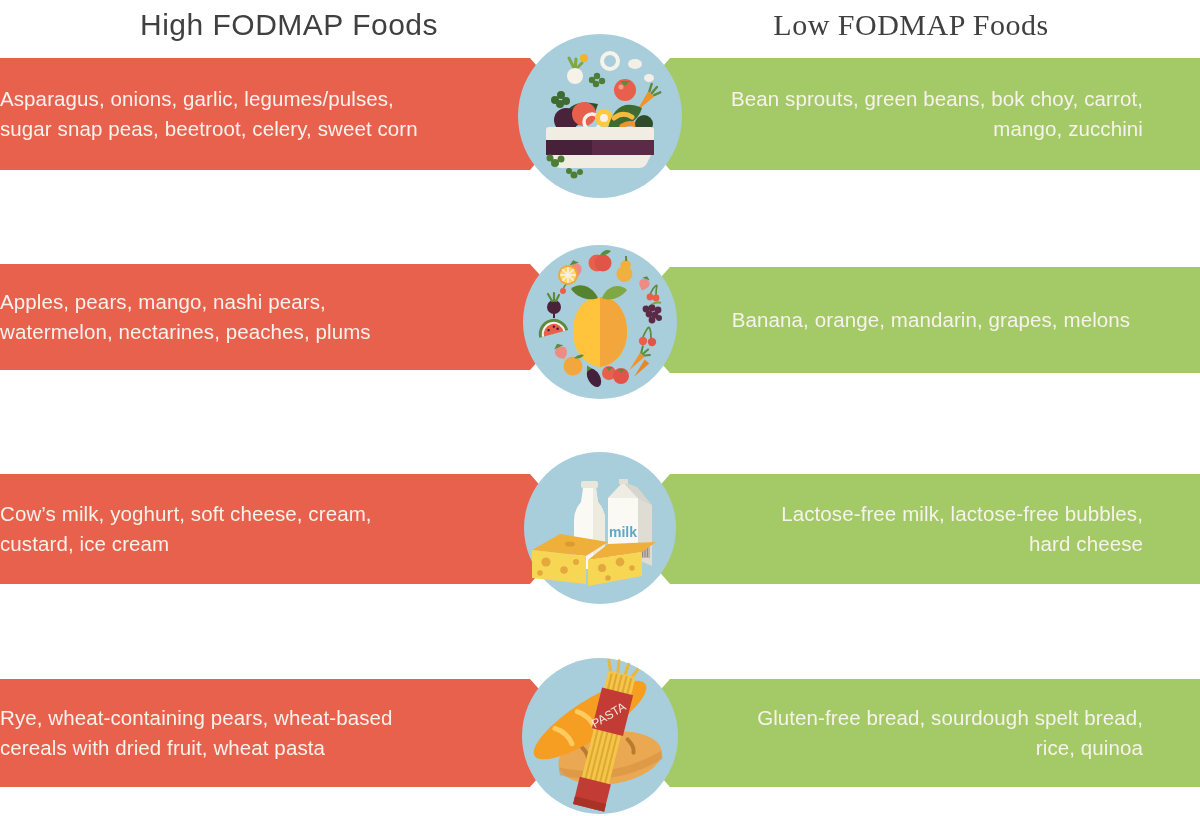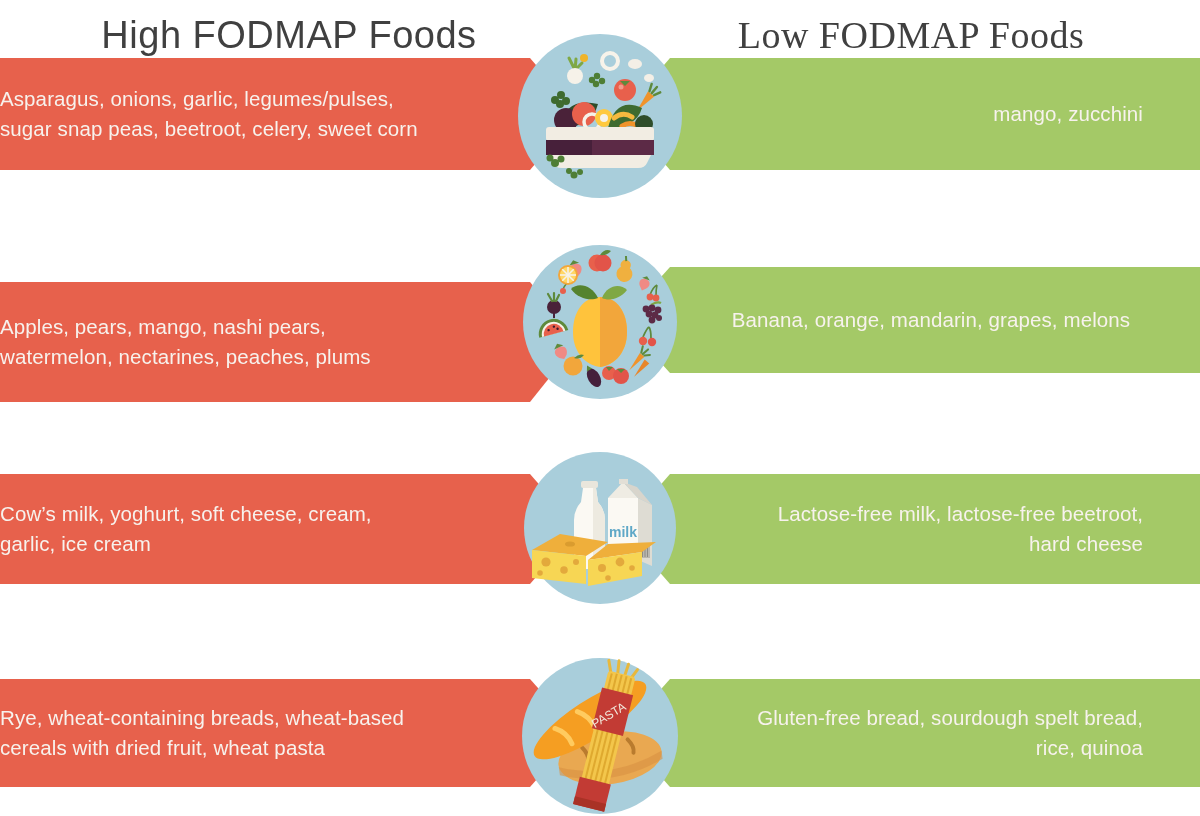--- a/index.html
+++ b/index.html
@@ -6,26 +6,26 @@
   .canvas {
     position: relative;
     width: 1200px;
     height: 816px;
     background: var(--background, #fff);
     overflow: hidden;
     font-family: "Liberation Sans", "DejaVu Sans", sans-serif;
   }
   .col-header {
     position: absolute;
-    top: 12px;
+    top: 2px;
     height: 46px;
     display: flex;
     align-items: center;
     justify-content: center;
-    font-size: 38px;
+    font-size: 30px;
     font-weight: 300;
     letter-spacing: 0.5px;
     color: var(--heading-text, #404040);
   }
   .col-header.left  { left: 0;     width: 578px; }
   .col-header.right { left: 622px; width: 578px; font-family: Liberation Serif, serif; }
 
   .bar {
     position: absolute;
     display: flex;
@@ -75,20 +75,21 @@
 
   <section>
     <div class="bar high" style="top:58px;height:112px">
       <div class="bar-text">
         <div class="line">Asparagus, onions, garlic, legumes/pulses,</div>
         <div class="line">sugar snap peas, beetroot, celery, sweet corn</div>
       </div>
     </div>
     <div class="bar low" style="top:58px;height:112px">
       <div class="bar-text">
+        <div class="line">Bean sprouts, green beans, bok choy, carrot,</div>
         <div class="line">mango, zucchini</div>
       </div>
     </div>
     <div class="icon-circle" style="left:518px;top:34px;width:164px;height:164px">
       <svg viewBox="0 0 164 164">
         <circle cx="82" cy="82" r="82" fill="#A9CEDB"></circle>
         <circle cx="66" cy="24" r="4" fill="#F0B429"></circle>
         <circle cx="92" cy="27" r="8" fill="none" stroke="#F7F3EA" stroke-width="4"></circle>
         <ellipse cx="117" cy="30" rx="7" ry="5" fill="#F4EFE6"></ellipse>
         <ellipse cx="131" cy="44" rx="5" ry="4" fill="#F4EFE6"></ellipse>
@@ -139,21 +140,21 @@
         <g fill="#4E7E35">
           <circle cx="56" cy="141" r="3.5"></circle>
             <circle cx="62" cy="138" r="3"></circle>
             <circle cx="51" cy="137" r="3"></circle>
         </g>
       </svg>
     </div>
   </section>
 
   <section>
-    <div class="bar high" style="top:282px;height:120px">
+    <div class="bar high" style="top:264px;height:106px">
       <div class="bar-text">
         <div class="line">Apples, pears, mango, nashi pears,</div>
         <div class="line">watermelon, nectarines, peaches, plums</div>
       </div>
     </div>
     <div class="bar low" style="top:267px;height:106px">
       <div class="bar-text single-center">
         <div class="line">Banana, orange, mandarin, grapes, melons</div>
       </div>
     </div>
@@ -259,26 +260,26 @@
           </g>
         </g>
       </svg>
     </div>
   </section>
 
   <section>
     <div class="bar high" style="top:474px;height:110px">
       <div class="bar-text">
         <div class="line">Cow’s milk, yoghurt, soft cheese, cream,</div>
-        <div class="line">garlic, ice cream</div>
+        <div class="line">custard, ice cream</div>
       </div>
     </div>
     <div class="bar low" style="top:474px;height:110px">
       <div class="bar-text">
-        <div class="line">Lactose-free milk, lactose-free beetroot,</div>
+        <div class="line">Lactose-free milk, lactose-free bubbles,</div>
         <div class="line">hard cheese</div>
       </div>
     </div>
     <div class="icon-circle" style="left:524px;top:452px;width:152px;height:152px">
       <svg viewBox="0 0 152 152">
         <circle cx="76" cy="76" r="76" fill="#A9CEDB"></circle>
         <g>
           <polygon points="84,46 99,30 114,46" fill="#EFECE3"></polygon>
           <polygon points="114,46 99,30 113,35 128,53" fill="#D8D5CC"></polygon>
           <rect x="95" y="27" width="9" height="5" fill="#E2DFD6"></rect>
@@ -319,21 +320,21 @@
               <circle cx="84" cy="126" r="2.8"></circle>
           </g>
         </g>
       </svg>
     </div>
   </section>
 
   <section>
     <div class="bar high" style="top:679px;height:108px">
       <div class="bar-text">
-        <div class="line">Rye, wheat-containing breads, wheat-based</div>
+        <div class="line">Rye, wheat-containing pears, wheat-based</div>
         <div class="line">cereals with dried fruit, wheat pasta</div>
       </div>
     </div>
     <div class="bar low" style="top:679px;height:108px">
       <div class="bar-text">
         <div class="line">Gluten-free bread, sourdough spelt bread,</div>
         <div class="line">rice, quinoa</div>
       </div>
     </div>
     <div class="icon-circle" style="left:522px;top:658px;width:156px;height:156px">

